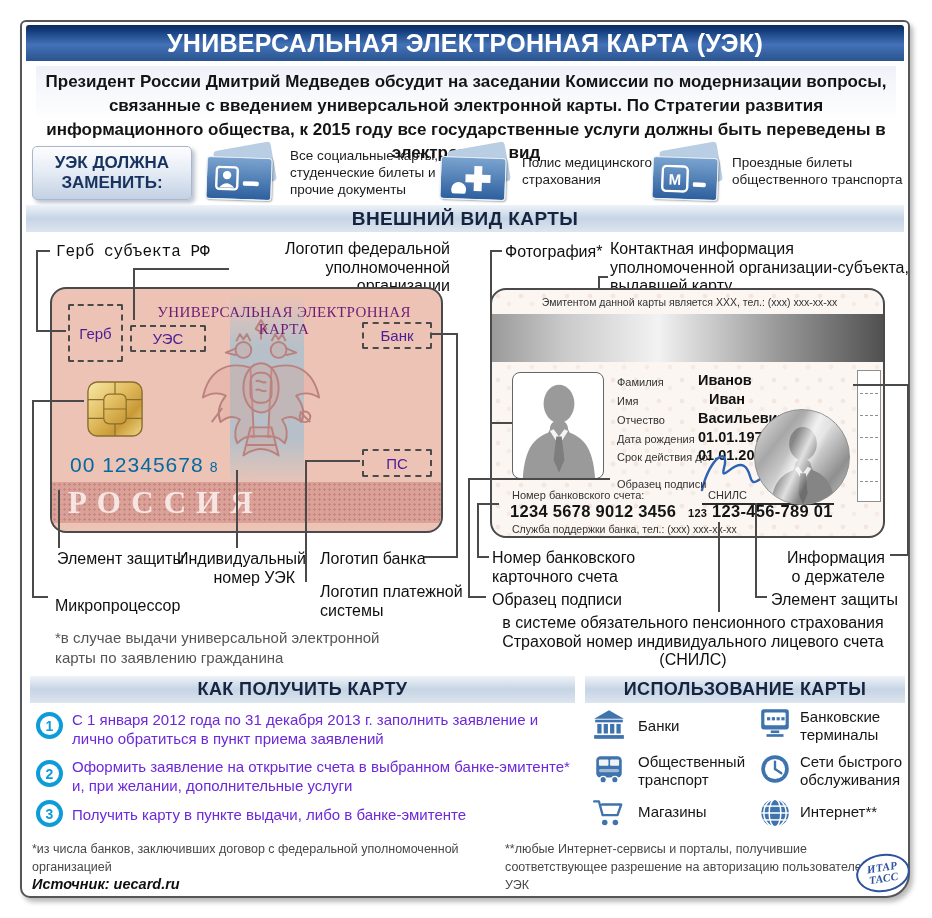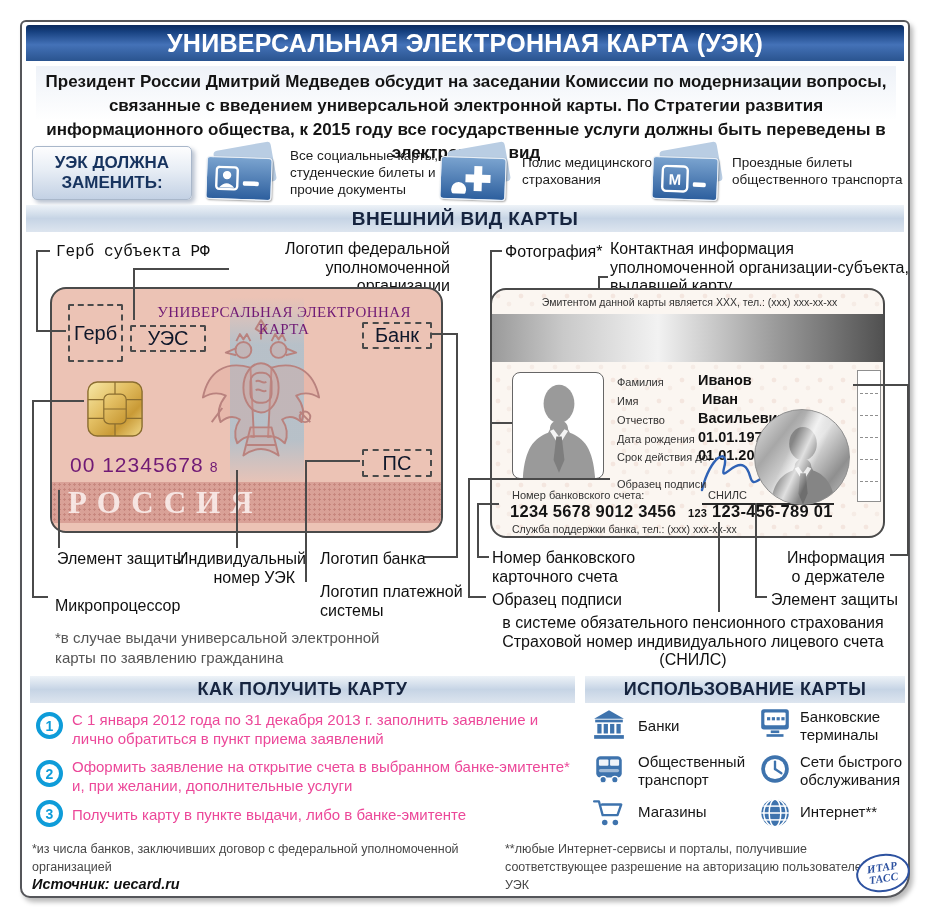--- a/index.html
+++ b/index.html
@@ -44,26 +44,26 @@
   .lbl.right { text-align:right; }
   .footnote-sm { position:absolute; font-size:15px; color:#555; line-height:1.3; }
   .ln { position:absolute; background:#4a4a4a; }
 
   
   .card-front { position:absolute; left:50px; top:287px; width:393px; height:246px;
     background:#ecc3b5; border:2px solid #4a4a4a; border-radius:16px; overflow:hidden; }
   .cf-title { position:absolute; left:82px; top:15px; width:300px; text-align:center;
     font-family:"Liberation Serif", serif; font-size:15px; letter-spacing:.4px; color:#701a75; }
   .dashbox { position:absolute; border:2px dashed #4a4a4a; border-radius:2px;
-    display:flex; align-items:center; justify-content:center; font-size:20px; color:#0f172a; }
+    display:flex; align-items:center; justify-content:center; font-size:15px; color:#4c1d95; }
   .blue-stripe { position:absolute; left:178px; top:8px; width:74px; height:190px;
     background:linear-gradient(180deg, rgba(140,190,216,0) 0%, rgba(140,190,216,.55) 25%, rgba(140,190,216,.55) 75%, rgba(140,190,216,0) 100%); }
   .eagle { position:absolute; left:128px; top:24px; width:162px; height:176px; }
   .chip { position:absolute; left:35px; top:92px; width:56px; height:56px; }
-  .cf-number { position:absolute; left:18px; top:164px; font-size:21px; color:#701a75; letter-spacing:1px; }
+  .cf-number { position:absolute; left:18px; top:164px; font-size:21px; color:#0369a1; letter-spacing:1px; }
   .cf-number .chk { font-size:14px; margin-left:6px; }
   .russia-band { position:absolute; left:0; top:193px; width:393px; height:41px;
     background-color:#d9a197;
     background-image:radial-gradient(circle, rgba(165,85,80,.35) 1px, transparent 1.4px);
     background-size:5px 5px; display:flex; align-items:center; }
   .russia-band span { font-family:"Liberation Serif", serif; font-weight:bold; font-size:31px;
     letter-spacing:10px; color:rgba(255,250,248,.78); padding-left:16px; }
 
   
   .card-back { position:absolute; left:490px; top:288px; width:395px; height:250px;
@@ -87,21 +87,21 @@
     background:linear-gradient(128deg,#e9e9e9 0%,#a7a7a7 28%,#dedede 52%,#8f8f8f 78%,#cfcfcf 100%); }
   .holo .sheen { position:absolute; left:0; top:0; width:100%; height:100%;
     background:linear-gradient(115deg, transparent 38%, rgba(255,255,255,.75) 50%, transparent 62%); }
   .strip { position:absolute; left:365px; top:80px; width:24px; height:132px; background:#fff; border:1px solid #8f8f8f; }
   .strip i { position:absolute; left:2px; right:2px; height:0; border-top:1.5px dashed #8f8f8f; display:block; }
 
   
   .step-circle { position:absolute; width:27px; height:27px; border:4px solid #0e9cd9; border-radius:50%;
     background:#fff; display:flex; align-items:center; justify-content:center;
     color:#0e9cd9; font-weight:bold; font-size:14px; }
-  .step-text { position:absolute; font-size:15px; color:#ec4899; line-height:1.28; }
+  .step-text { position:absolute; font-size:15px; color:#6d28d9; line-height:1.28; }
 
   .use-icon { position:absolute; width:34px; height:34px; }
   .use-text { position:absolute; font-size:15px; color:#161616; line-height:1.2; }
 
   .footnote-bottom { position:absolute; font-size:12.5px; color:#474747; line-height:1.45; }
   .source { position:absolute; left:32px; top:876px; font-size:14.5px; font-weight:bold; font-style:italic; color:#111; }
   .tass { position:absolute; left:856px; top:854px; width:54px; height:38px; border:2px solid #2d52a0;
     border-radius:50%; transform:rotate(-9deg); display:flex; flex-direction:column; align-items:center;
     justify-content:center; background:#fff; }
   .tass span { color:#2d52a0; font-family:"Liberation Serif", serif; font-style:italic; font-weight:bold;
@@ -242,21 +242,21 @@
         <ellipse cx="50" cy="34" rx="17" ry="21" fill="#9a9a9a"></ellipse>
         <path d="M50,52 C56,52 60,56 60,62 L62,66 C78,72 88,84 90,118 L10,118 C12,84 22,72 38,66 L40,62 C40,56 44,52 50,52 Z" fill="#9a9a9a"></path>
         <polygon points="40,64 50,80 60,64 56,62 50,70 44,62" fill="#f4f4f4"></polygon>
         <polygon points="47,70 53,70 56,96 50,110 44,96" fill="#7e7e7e"></polygon>
       </svg>
     </div>
 
     <span class="f-label" style="left:125px; top:86px;">Фамилия</span>
     <span class="f-value" style="left:206px; top:82px;">Иванов</span>
     <span class="f-label" style="left:125px; top:105px;">Имя</span>
-    <span class="f-value" style="left:210px; top:101px;">Иван</span>
+    <span class="f-value" style="left:217px; top:101px;">Иван</span>
     <span class="f-label" style="left:125px; top:124px;">Отчество</span>
     <span class="f-value" style="left:206px; top:120px;">Васильевич</span>
     <span class="f-label" style="left:125px; top:143px;">Дата рождения</span>
     <span class="f-value" style="left:206px; top:139px;">01.01.1970</span>
     <span class="f-label" style="left:125px; top:161px;">Срок действия до:</span>
     <span class="f-value" style="left:206px; top:157px;">01.01.2016</span>
 
     <svg class="signature" viewBox="0 0 150 60">
       <path d="M12,48 C20,14 40,4 34,26 C30,42 44,18 54,24 C64,30 56,50 74,34 C82,27 88,38 102,32 C112,28 124,36 138,30" fill="none" stroke="#2f62b5" stroke-width="2.4" stroke-linecap="round"></path>
     </svg>

